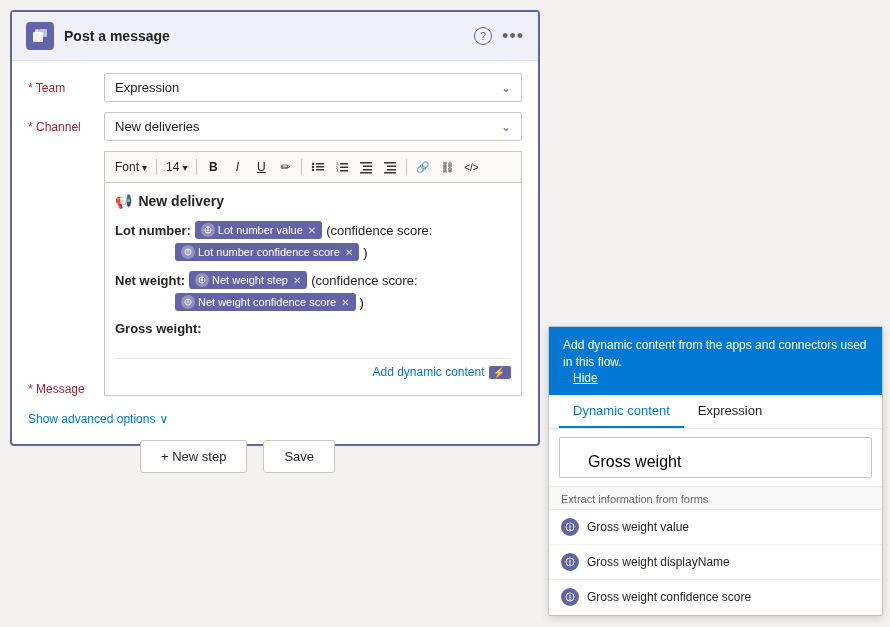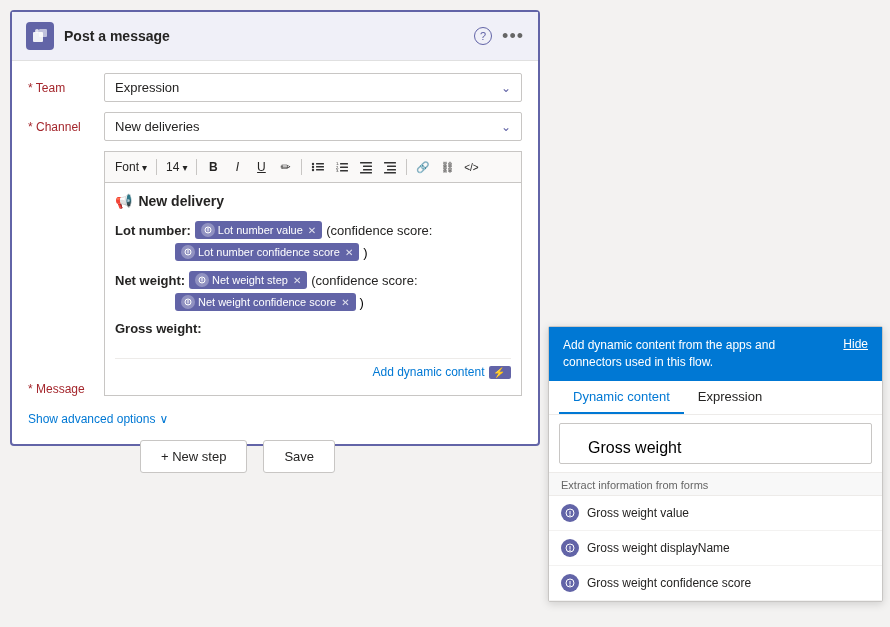--- a/index.html
+++ b/index.html
@@ -317,20 +317,21 @@
     }
 
     .dynamic-panel-header {
       background: #0078d4;
       color: #fff;
       padding: 10px 14px;
       display: flex;
       align-items: flex-start;
       justify-content: space-between;
       font-size: 12px;
+      flex-direction: column;
     }
 
     .dynamic-panel-header-text {
       flex: 1;
       line-height: 1.4;
     }
 
     .dynamic-panel-hide {
       cursor: pointer;
       font-size: 12px;

